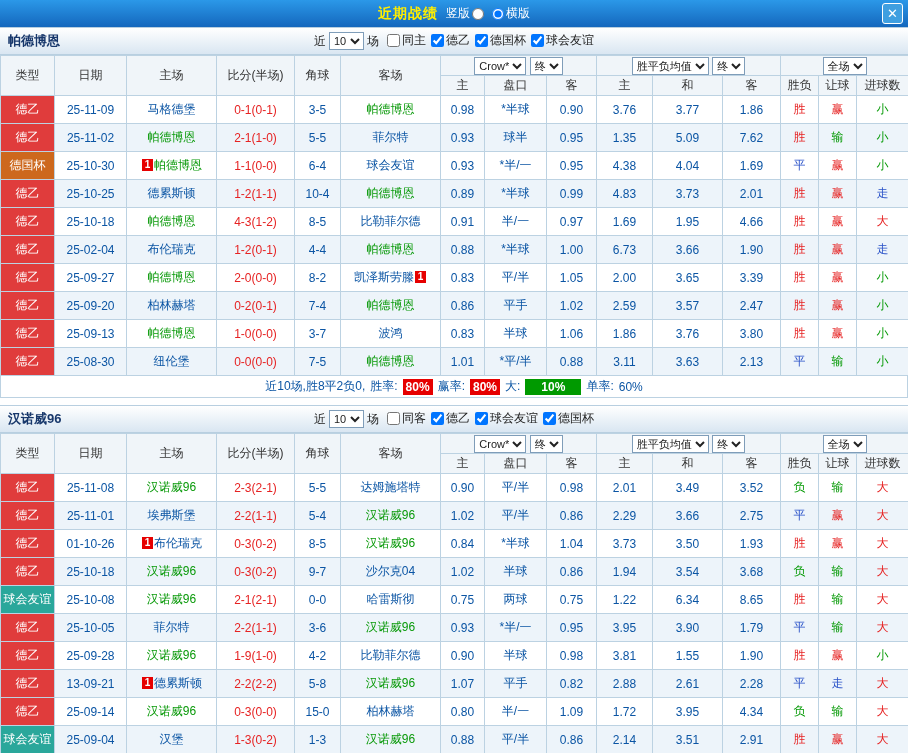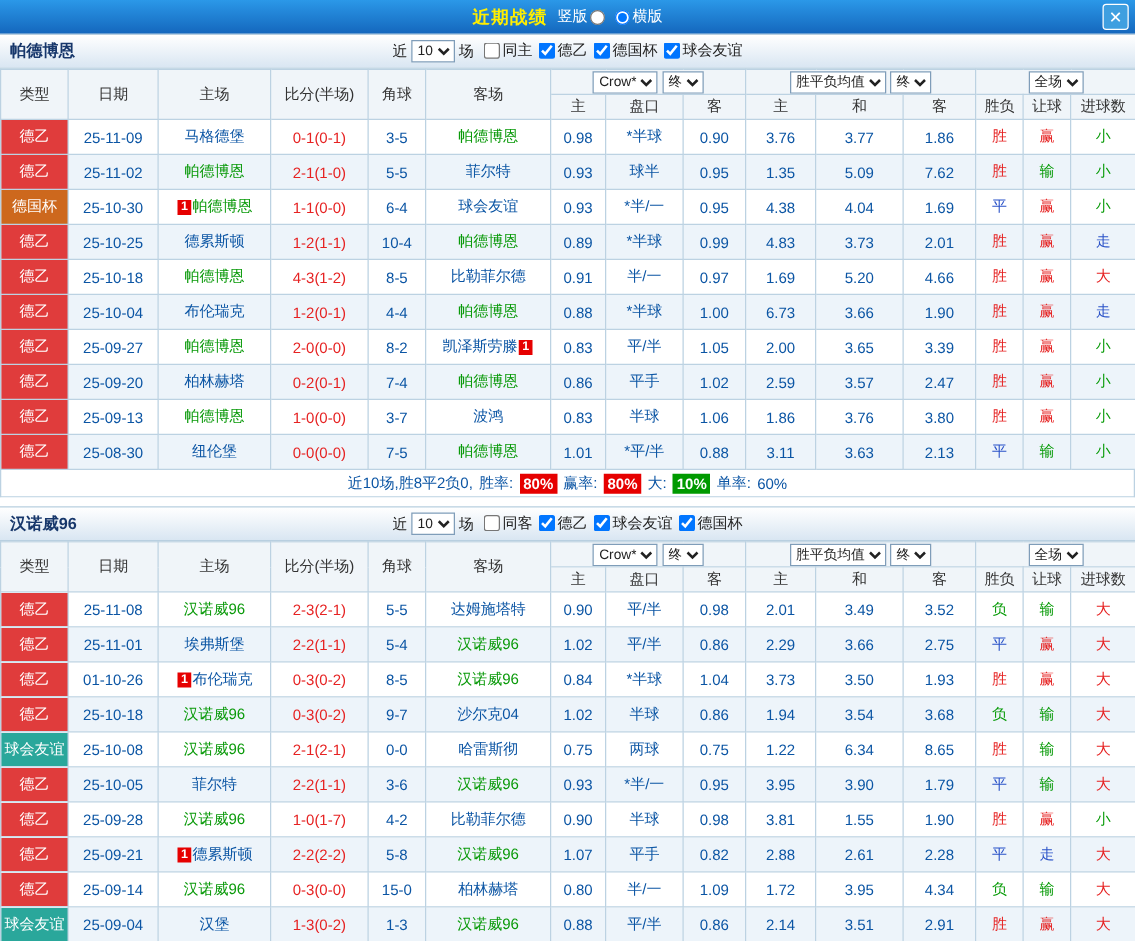--- a/index.html
+++ b/index.html
@@ -50,21 +50,21 @@
   .badge1 {
     display:none; background:#e60000; color:#fff; font-size:10px; font-weight:bold;
     width:11px; height:12px; line-height:12px; text-align:center; margin:0 1px; vertical-align:1px;
   }
   
   .summary {
     width:908px; height:22px; border:1px solid #bcd2e2; border-top:none;
     display:flex; align-items:center; justify-content:center; gap:5px; color:#0b55a4;
   }
   .badge-red { background:#e60000; color:#fff; font-weight:bold; padding:1px 3px; }
-  .badge-green { background:#009a00; color:#fff; font-weight:bold; padding:1px 3px; }
+  .badge-green { background:#009a00; color:#fff; font-weight:bold; padding:1px 16px; }
   .gap { height:7px; background:#fff; }
 </style>
 </head>
 <body>
 
 <div class="topbar">
   <div class="topbar-center">
     <span class="title">近期战绩</span>
     <label class="radio-item">
       <span>竖版</span>
@@ -223,29 +223,29 @@
     <td class="type-cell" style="background: rgb(224, 60, 60);">德乙</td>
     <td>25-10-18</td>
     <td class="team-cell"><span class="team focus">帕德博恩</span></td>
     <td class="score">4-3(1-2)</td>
     <td>8-5</td>
     <td class="team-cell"><span class="team">比勒菲尔德</span></td>
     <td>0.91</td>
     <td>半/一</td>
     <td>0.97</td>
     <td>1.69</td>
-    <td>5.20</td>
+    <td>1.95</td>
     <td>4.66</td>
     <td class="res" style="color: rgb(230, 34, 34);">胜</td>
     <td class="res" style="color: rgb(230, 34, 34);">赢</td>
     <td class="res" style="color: rgb(230, 34, 34);">大</td>
   </tr>
       <tr class="match-row">
     <td class="type-cell" style="background: rgb(224, 60, 60);">德乙</td>
-    <td>25-10-04</td>
+    <td>25-02-04</td>
     <td class="team-cell"><span class="team">布伦瑞克</span></td>
     <td class="score">1-2(0-1)</td>
     <td>4-4</td>
     <td class="team-cell"><span class="team focus">帕德博恩</span></td>
     <td>0.88</td>
     <td>*半球</td>
     <td>1.00</td>
     <td>6.73</td>
     <td>3.66</td>
     <td>1.90</td>
@@ -510,36 +510,36 @@
     <td>3.90</td>
     <td>1.79</td>
     <td class="res" style="color: rgb(42, 82, 200);">平</td>
     <td class="res" style="color: rgb(5, 154, 5);">输</td>
     <td class="res" style="color: rgb(230, 34, 34);">大</td>
   </tr>
       <tr class="match-row">
     <td class="type-cell" style="background: rgb(224, 60, 60);">德乙</td>
     <td>25-09-28</td>
     <td class="team-cell"><span class="team focus">汉诺威96</span></td>
-    <td class="score">1-0(1-7)</td>
+    <td class="score">1-9(1-0)</td>
     <td>4-2</td>
     <td class="team-cell"><span class="team">比勒菲尔德</span></td>
     <td>0.90</td>
     <td>半球</td>
     <td>0.98</td>
     <td>3.81</td>
     <td>1.55</td>
     <td>1.90</td>
     <td class="res" style="color: rgb(230, 34, 34);">胜</td>
     <td class="res" style="color: rgb(230, 34, 34);">赢</td>
     <td class="res" style="color: rgb(5, 154, 5);">小</td>
   </tr>
       <tr class="match-row">
     <td class="type-cell" style="background: rgb(224, 60, 60);">德乙</td>
-    <td>25-09-21</td>
+    <td>13-09-21</td>
     <td class="team-cell"><span class="badge1" style="display: inline-block;">1</span><span class="team">德累斯顿</span></td>
     <td class="score">2-2(2-2)</td>
     <td>5-8</td>
     <td class="team-cell"><span class="team focus">汉诺威96</span></td>
     <td>1.07</td>
     <td>平手</td>
     <td>0.82</td>
     <td>2.88</td>
     <td>2.61</td>
     <td>2.28</td>

